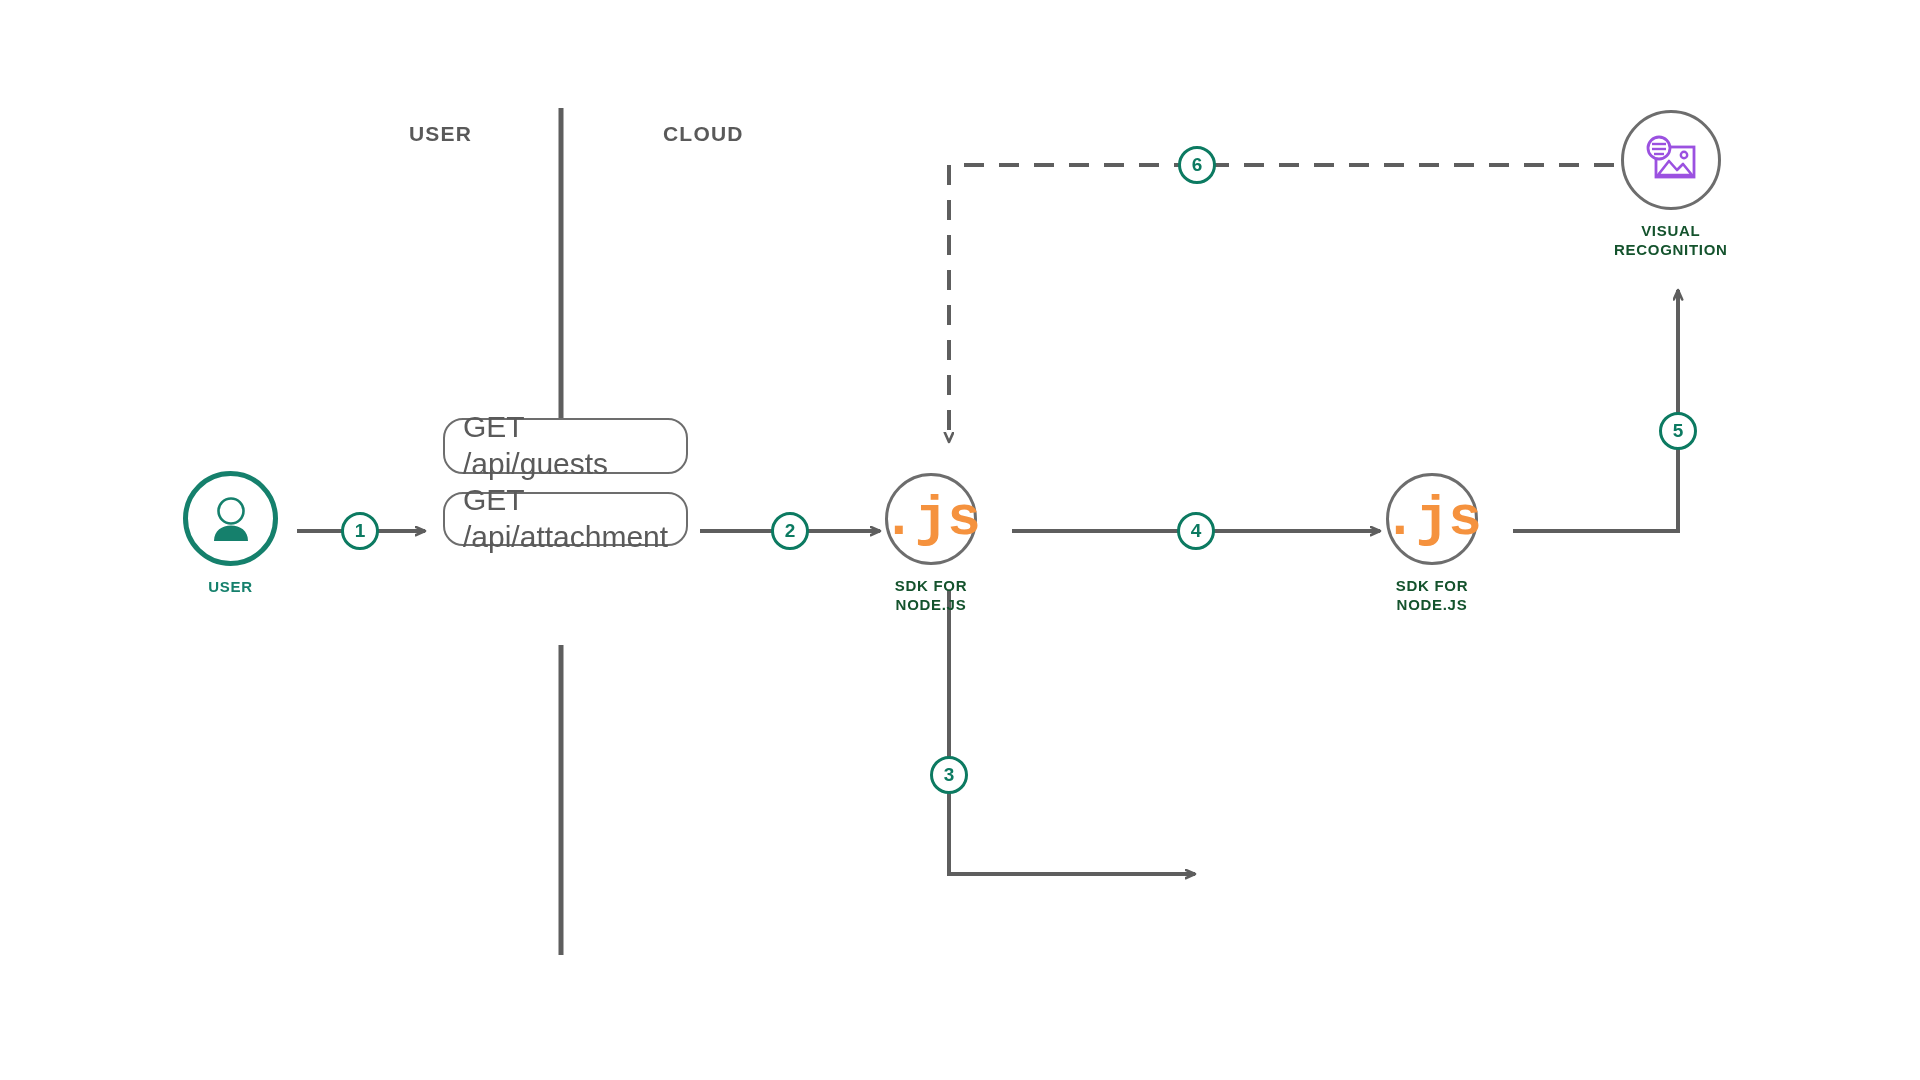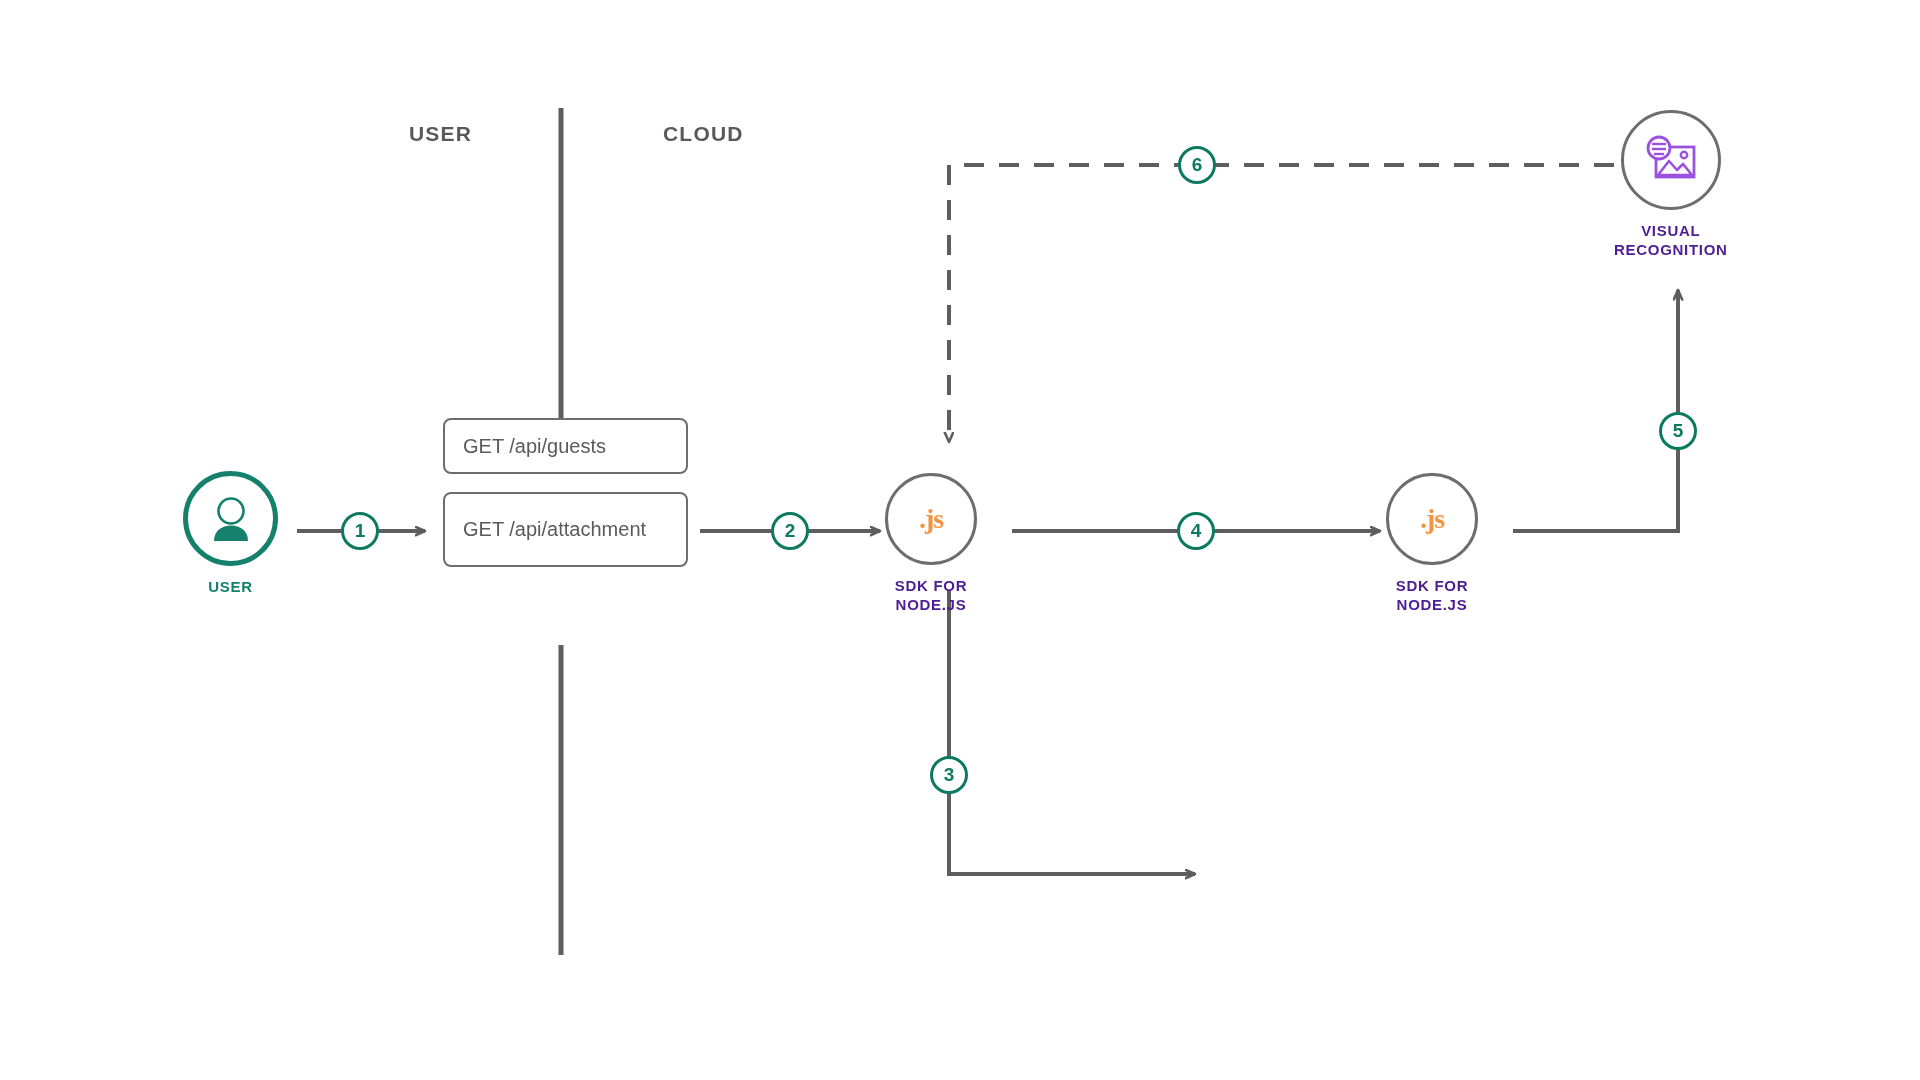--- a/index.html
+++ b/index.html
@@ -31,26 +31,26 @@
     font-size: 21px;
     font-weight: bold;
     letter-spacing: 1.2px;
     color: #595959;
     white-space: nowrap;
   }
   .api-box {
     position: absolute;
     box-sizing: border-box;
     border: 2px solid #6d6d6d;
-    border-radius: 8px;
+    border-radius: 20px;
     background: #ffffff;
     display: flex;
     align-items: center;
     padding: 0 18px;
-    font-size: 20px;
+    font-size: 30px;
     color: #5a5a5a;
     line-height: 1.22;
   }
   .node {
     position: absolute;
     display: flex;
     flex-direction: column;
     align-items: center;
   }
   .node-circle {
@@ -67,24 +67,24 @@
   .node-label {
     margin-top: 11px;
     font-size: 15px;
     font-weight: bold;
     letter-spacing: 0.7px;
     text-align: center;
     line-height: 1.28;
     white-space: pre-line;
   }
   .label-teal { color: #15806c; }
-  .label-grey { color: #4c1d95; }
+  .label-grey { color: #14532d; }
   .js-text {
-    font-family: Liberation Serif, serif;
-    font-size: 28px;
+    font-family: Liberation Mono, monospace;
+    font-size: 56px;
     font-weight: bold;
     color: #f5923e;
     letter-spacing: -1px;
   }
   .step-badge {
     position: absolute;
     box-sizing: border-box;
     width: 38px;
     height: 38px;
     border-radius: 50%;
@@ -143,21 +143,21 @@
       <path d="M1614,165 L949,165 L949,442" fill="none" stroke="#5e5e5e" stroke-width="4" stroke-dasharray="20 15" marker-end="url(#arrowOpenDown)"></path>
     </g>
   </svg>
 
   <div class="zone-label" style="left:409px; top:122px;">USER</div>
   <div class="zone-label" style="left:663px; top:122px;">CLOUD</div>
 
   <div class="api-box" style="left:443px; top:418px; width:245px; height:56px;">
     <span>GET /api/guests</span>
   </div>
-  <div class="api-box" style="left:443px; top:492px; width:245px; height:75px;">
+  <div class="api-box" style="left:443px; top:492px; width:245px; height:54px;">
     <span>GET /api/attachment</span>
   </div>
 
   <div class="node" style="left:183px; top:471px;">
     <div class="node-circle circle-teal" style="width:95px; height:95px;">
       <svg width="60" height="60" viewBox="0 0 60 60">
         <circle cx="30" cy="22" r="12.5" fill="none" stroke="#15806c" stroke-width="2.6"></circle>
         <path d="M13,52 C13,41.5 21,36.5 30,36.5 C39,36.5 47,41.5 47,52 Z" fill="#15806c"></path>
       </svg>
     </div>

